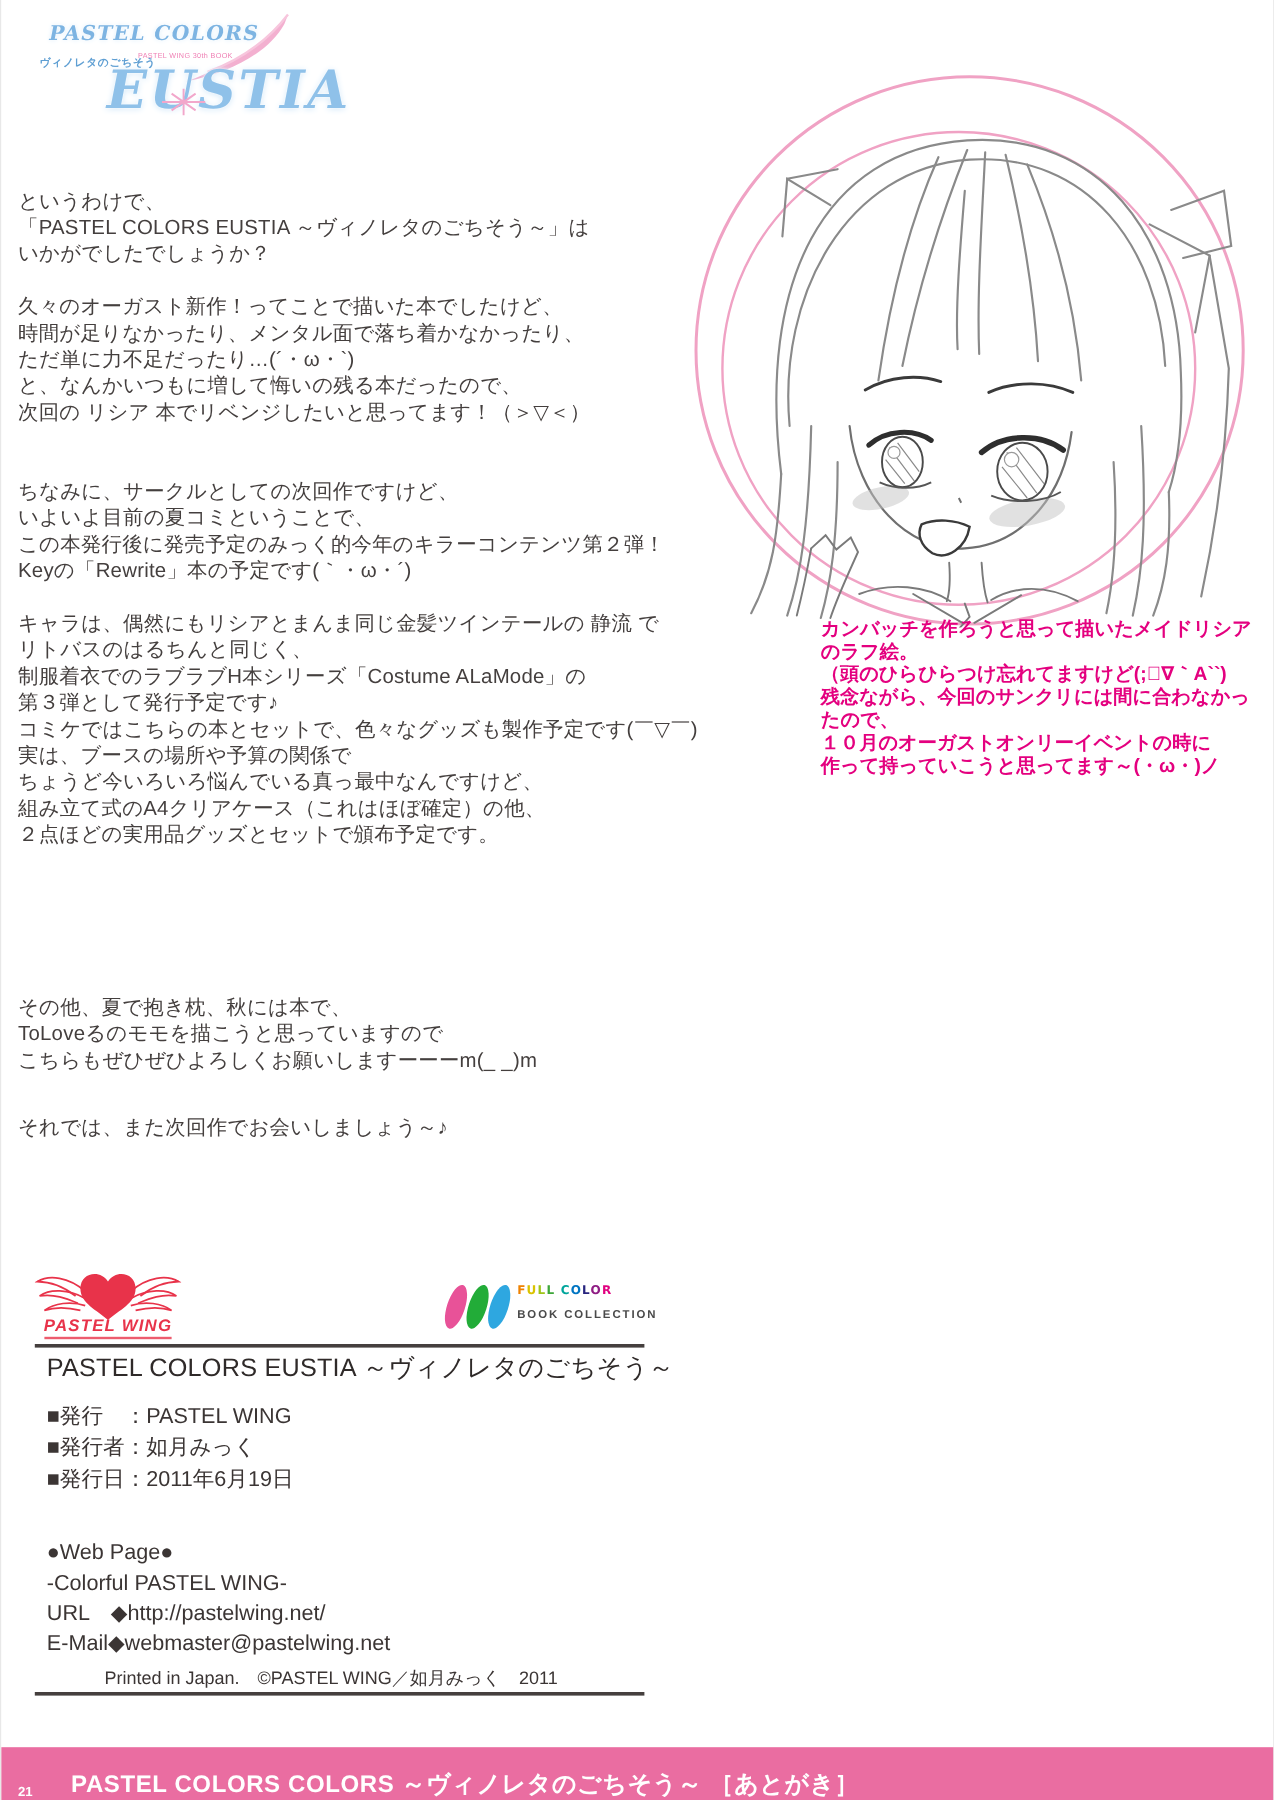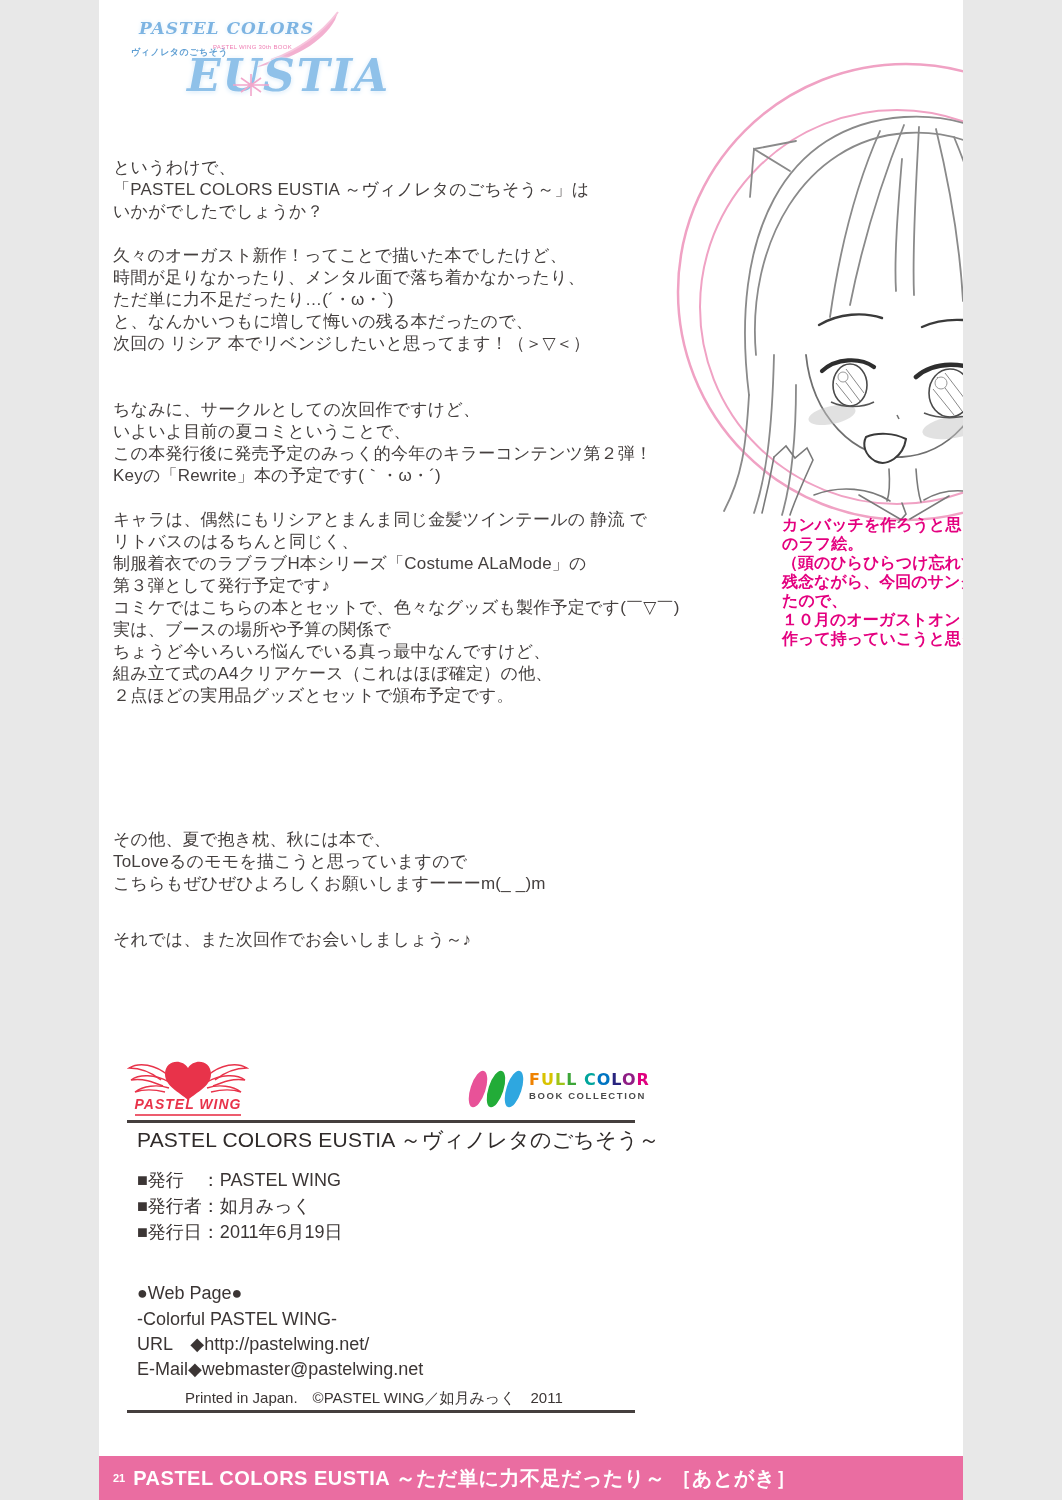--- a/index.html
+++ b/index.html
@@ -1,17 +1,17 @@
 <!DOCTYPE html>
 <html><head>
 <meta charset="utf-8">
 <style>
   html,body{margin:0;padding:0;background:#e8e8e8;}
   #page{
-    position:relative;width:864px;height:1500px;margin:0 auto;
+    position:relative;width:1060px;height:1500px;margin:0 auto;
     background:#ffffff;overflow:hidden;
     font-family:"Liberation Sans","DejaVu Sans",sans-serif;
     color:#443f3e;
   }
   .abs{position:absolute;}
 
   
   #header-logo{left:26px;top:10px;width:210px;height:92px;}
   .logo-line1{
     position:absolute;left:14px;top:8px;
@@ -69,32 +69,32 @@
   #pw-logo{left:28px;top:1056px;width:122px;height:66px;text-align:center;}
   #pw-text{
     position:absolute;left:0;top:40px;width:122px;
     font-size:14px;font-weight:bold;color:#e8334a;letter-spacing:1px;
     font-style:italic;white-space:nowrap;
   }
   #pw-tiny{position:absolute;left:8px;top:58px;width:106px;height:2px;background:#e8334a;opacity:.8;}
   #fc-logo{left:368px;top:1064px;width:170px;height:52px;}
   #fc-ovals{position:absolute;left:0;top:2px;}
   #fc-title{
-    position:absolute;left:62px;top:6px;font-size:16px;font-weight:bold;
+    position:absolute;left:62px;top:6px;font-size:10px;font-weight:bold;
     letter-spacing:1px;white-space:pre;font-family:"DejaVu Sans",sans-serif;
   }
   #fc-sub{
     position:absolute;left:62px;top:26px;font-size:9.5px;font-weight:bold;
     color:#4a4a4a;letter-spacing:1.6px;white-space:nowrap;
   }
 
   
   #footer{
     left:0;top:1456px;width:1062px;height:44px;background:#ea6da1;
-    display:flex;align-items:center;
+    display:flex;align-items:flex-end;gap:24px;
   }
   #footer-num{
     color:#ffffff;font-size:11px;font-weight:bold;margin:0 8px 0 14px;
   }
   #footer-title{
     color:#ffffff;font-size:20px;font-weight:bold;letter-spacing:.5px;
     white-space:nowrap;
   }
 </style>
 </head>
@@ -250,16 +250,16 @@
   <div class="abs colo-line" id="colo-date">■発行日：2011年6月19日</div>
   <div class="abs colo-line" id="web-head">●Web Page●</div>
   <div class="abs colo-line" id="web-name">-Colorful PASTEL WING-</div>
   <div class="abs colo-line" id="web-url">URL　◆http://pastelwing.net/</div>
   <div class="abs colo-line" id="web-mail">E-Mail◆webmaster@pastelwing.net</div>
   <div class="abs" id="printed">Printed in Japan.　©PASTEL WING／如月みっく　2011</div>
   <div class="abs rule" id="rule-bottom"></div>
 
   <div id="footer" class="abs">
     <span id="footer-num">21</span>
-    <span id="footer-title">PASTEL COLORS EUSTIA ～ただ単に力不足だったり～ ［あとがき］</span>
+    <span id="footer-title">PASTEL COLORS COLORS ～ヴィノレタのごちそう～ ［あとがき］</span>
   </div>
 
 </div>
 
 </body></html>

